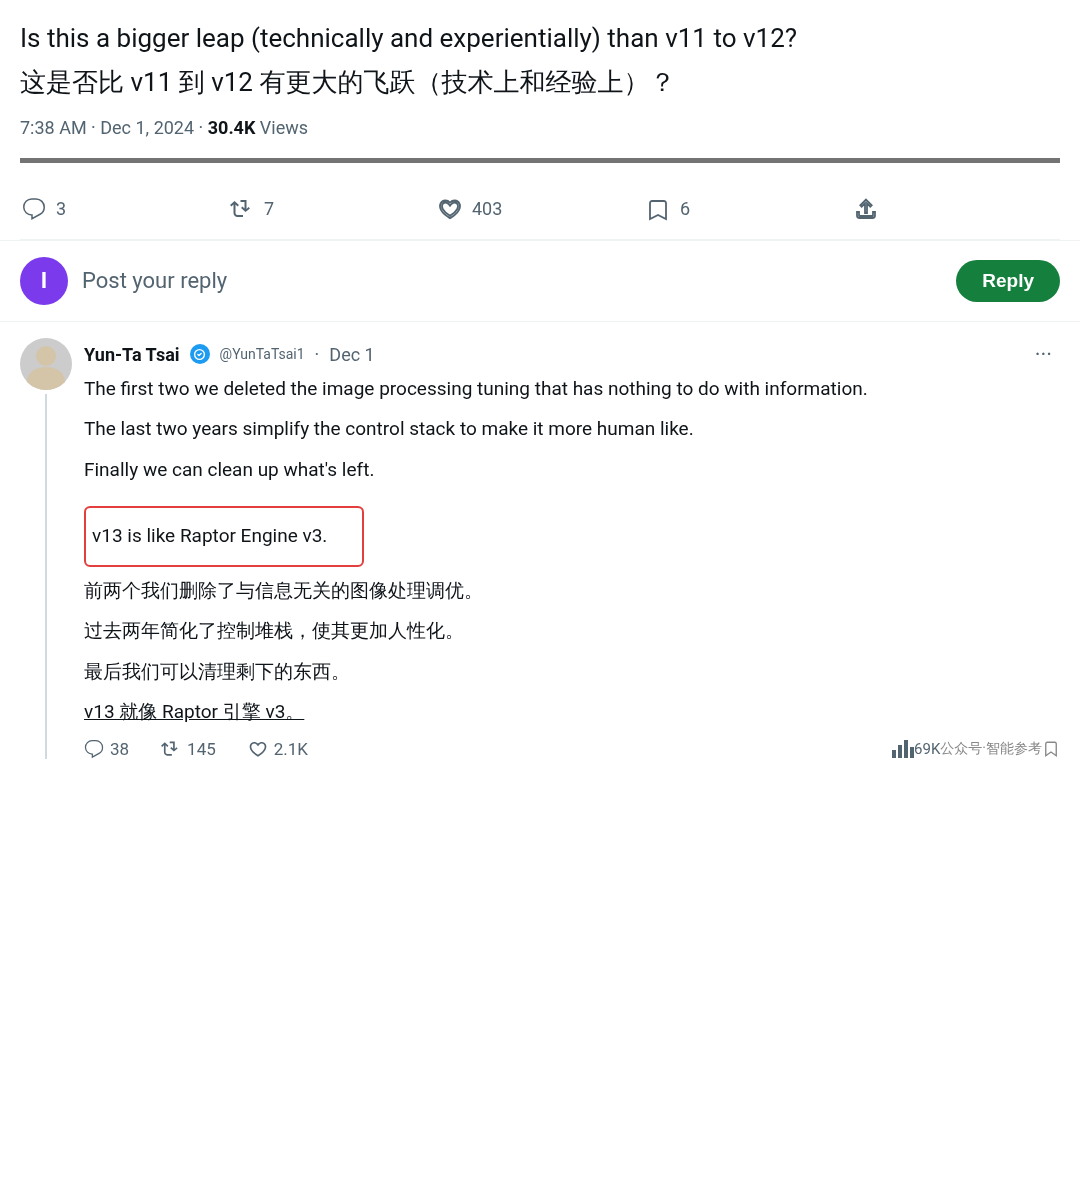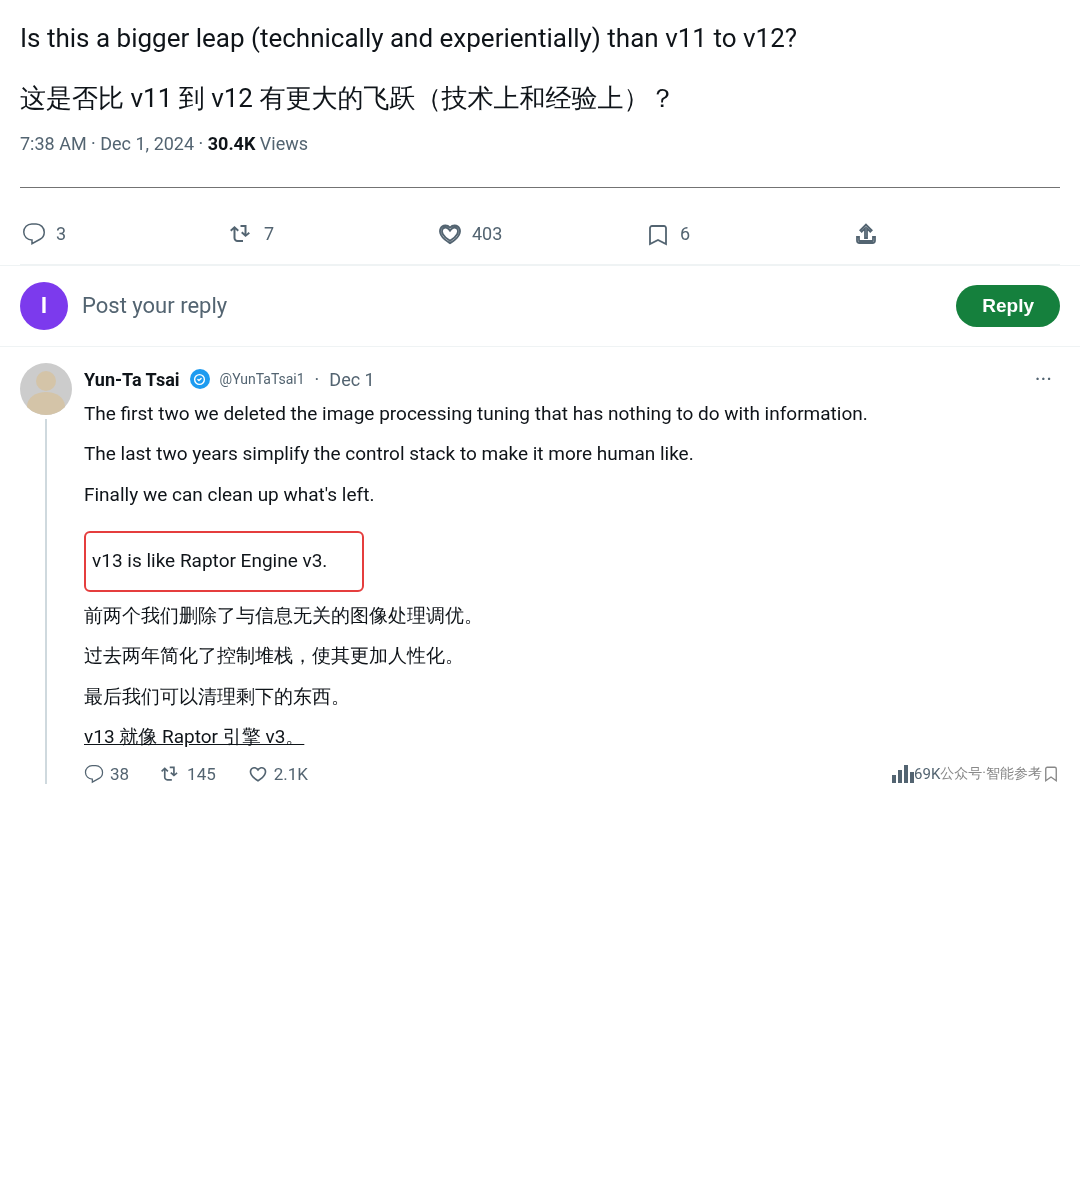--- a/index.html
+++ b/index.html
@@ -14,36 +14,36 @@
 
     .tweet-container {
       padding: 20px 20px 0 20px;
       border-bottom: 1px solid #eff3f4;
     }
 
     .tweet-text-main {
       font-size: 26px;
       line-height: 1.4;
       color: #0f1419;
-      margin-bottom: 24px;
+      margin-bottom: 8px;
     }
 
     .tweet-text-translated {
       font-size: 26px;
       line-height: 1.4;
       color: #0f1419;
       margin-bottom: 16px;
     }
 
     .tweet-meta {
       font-size: 18px;
       color: #536471;
       margin-bottom: 16px;
-      padding-bottom: 33px;
-      border-bottom: 1px solid #737373;
+      padding-bottom: 20px;
+      border-bottom: 5px solid #737373;
       margin-top: 12px;
     }
 
     .tweet-meta strong {
       color: #0f1419;
       font-weight: 700;
     }
 
     .tweet-actions {
       display: flex;

